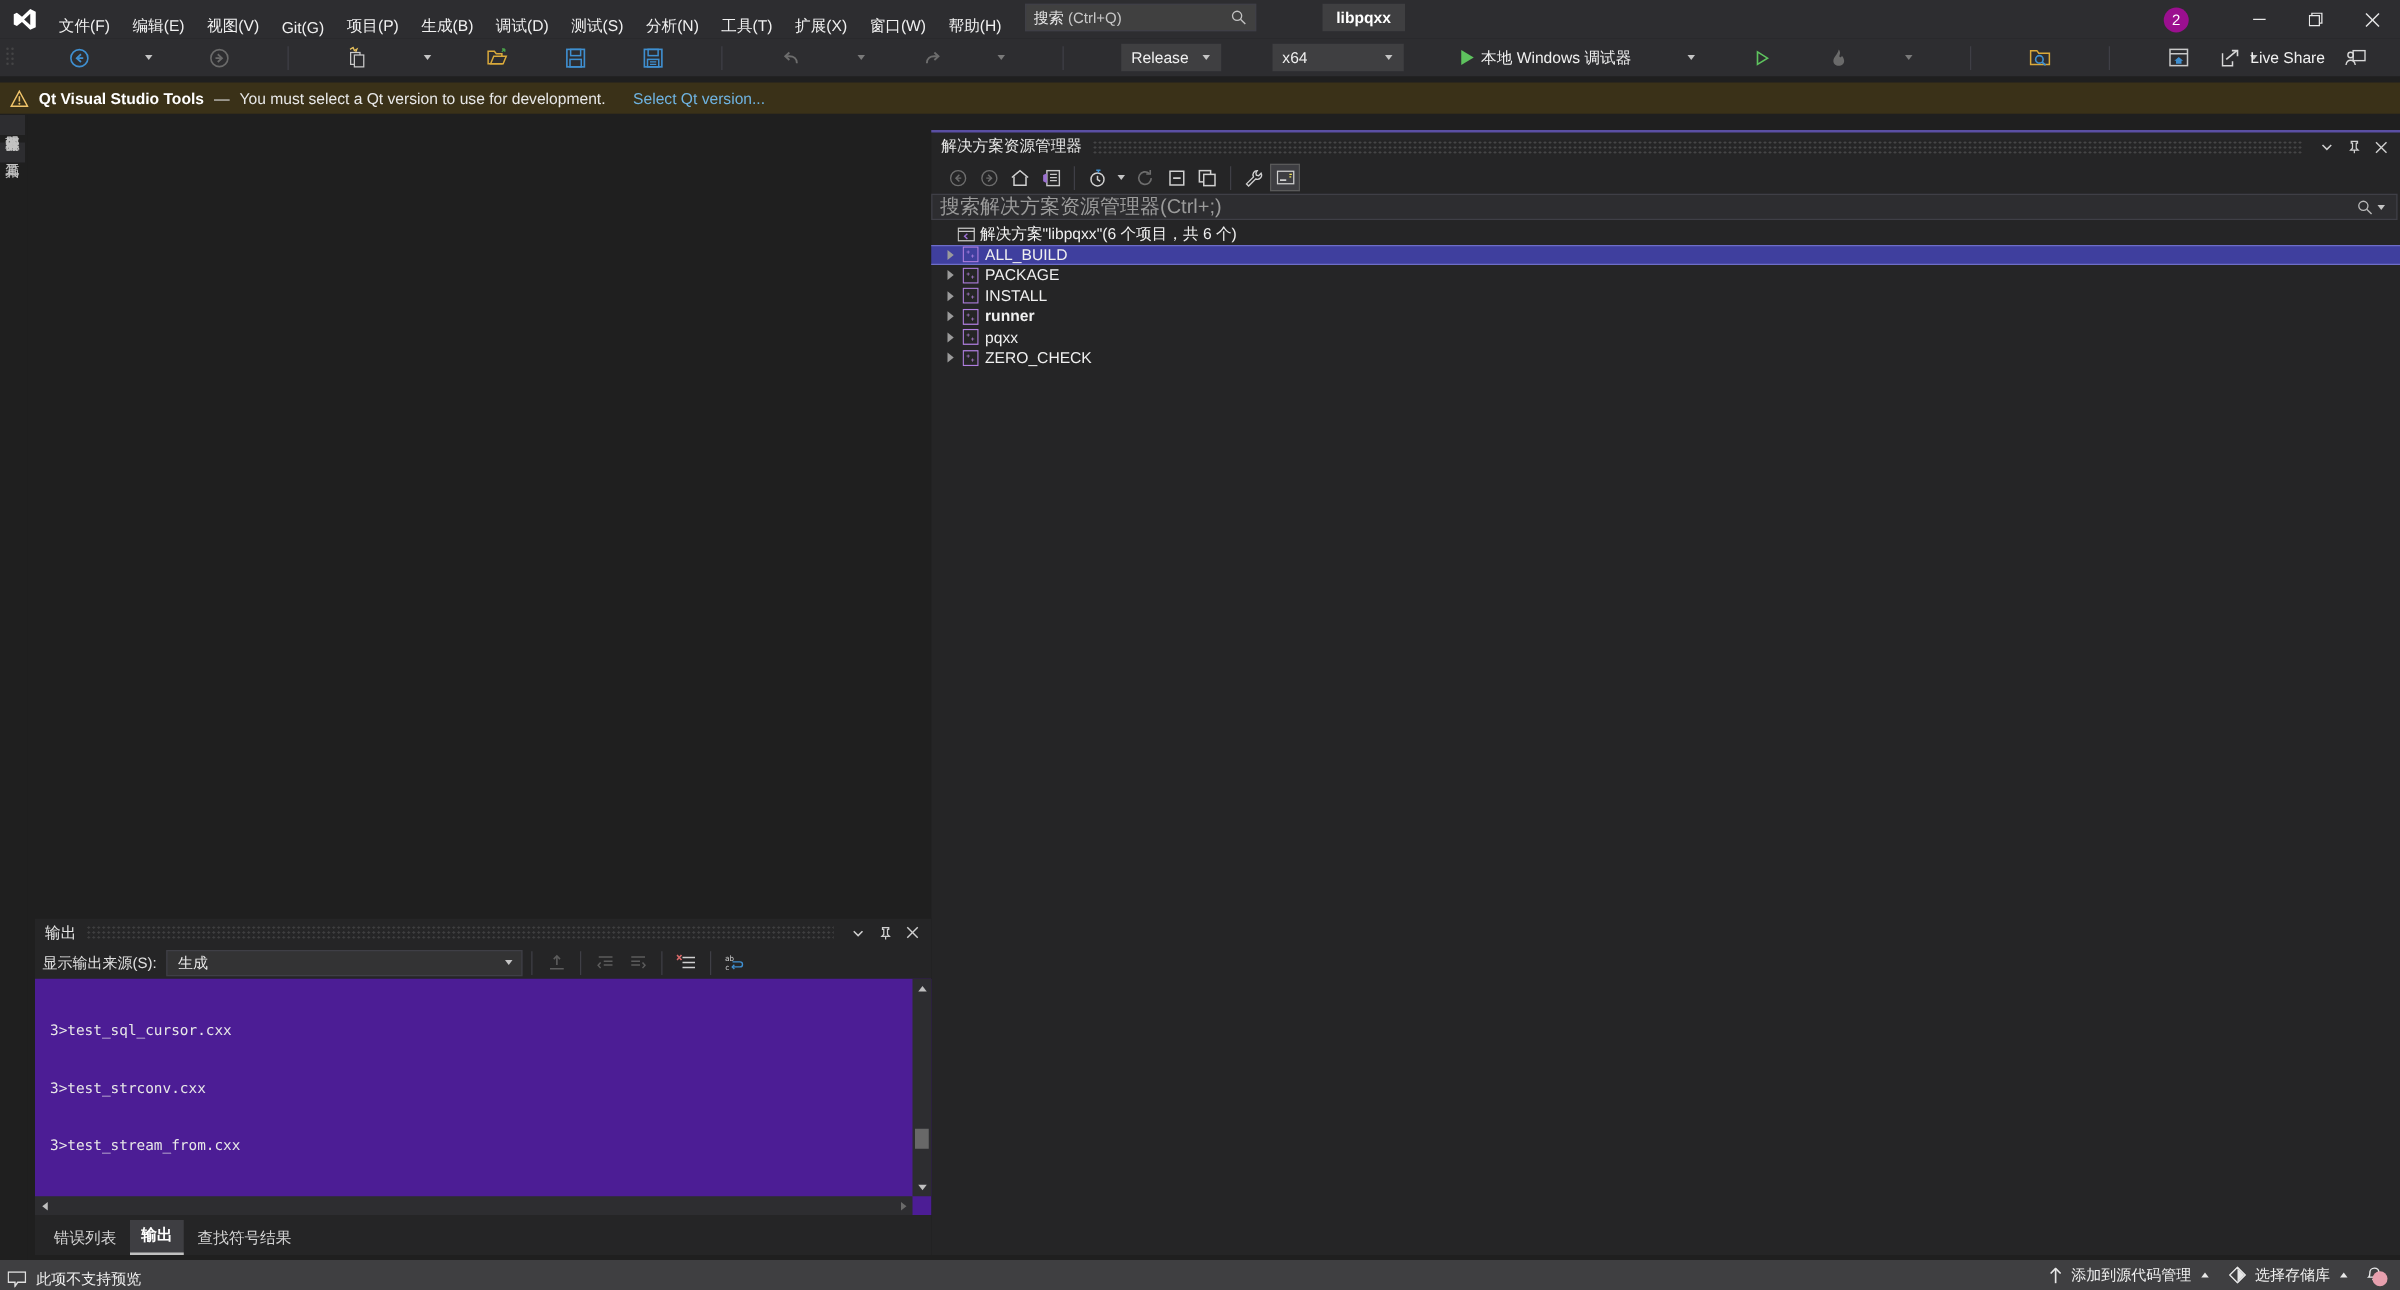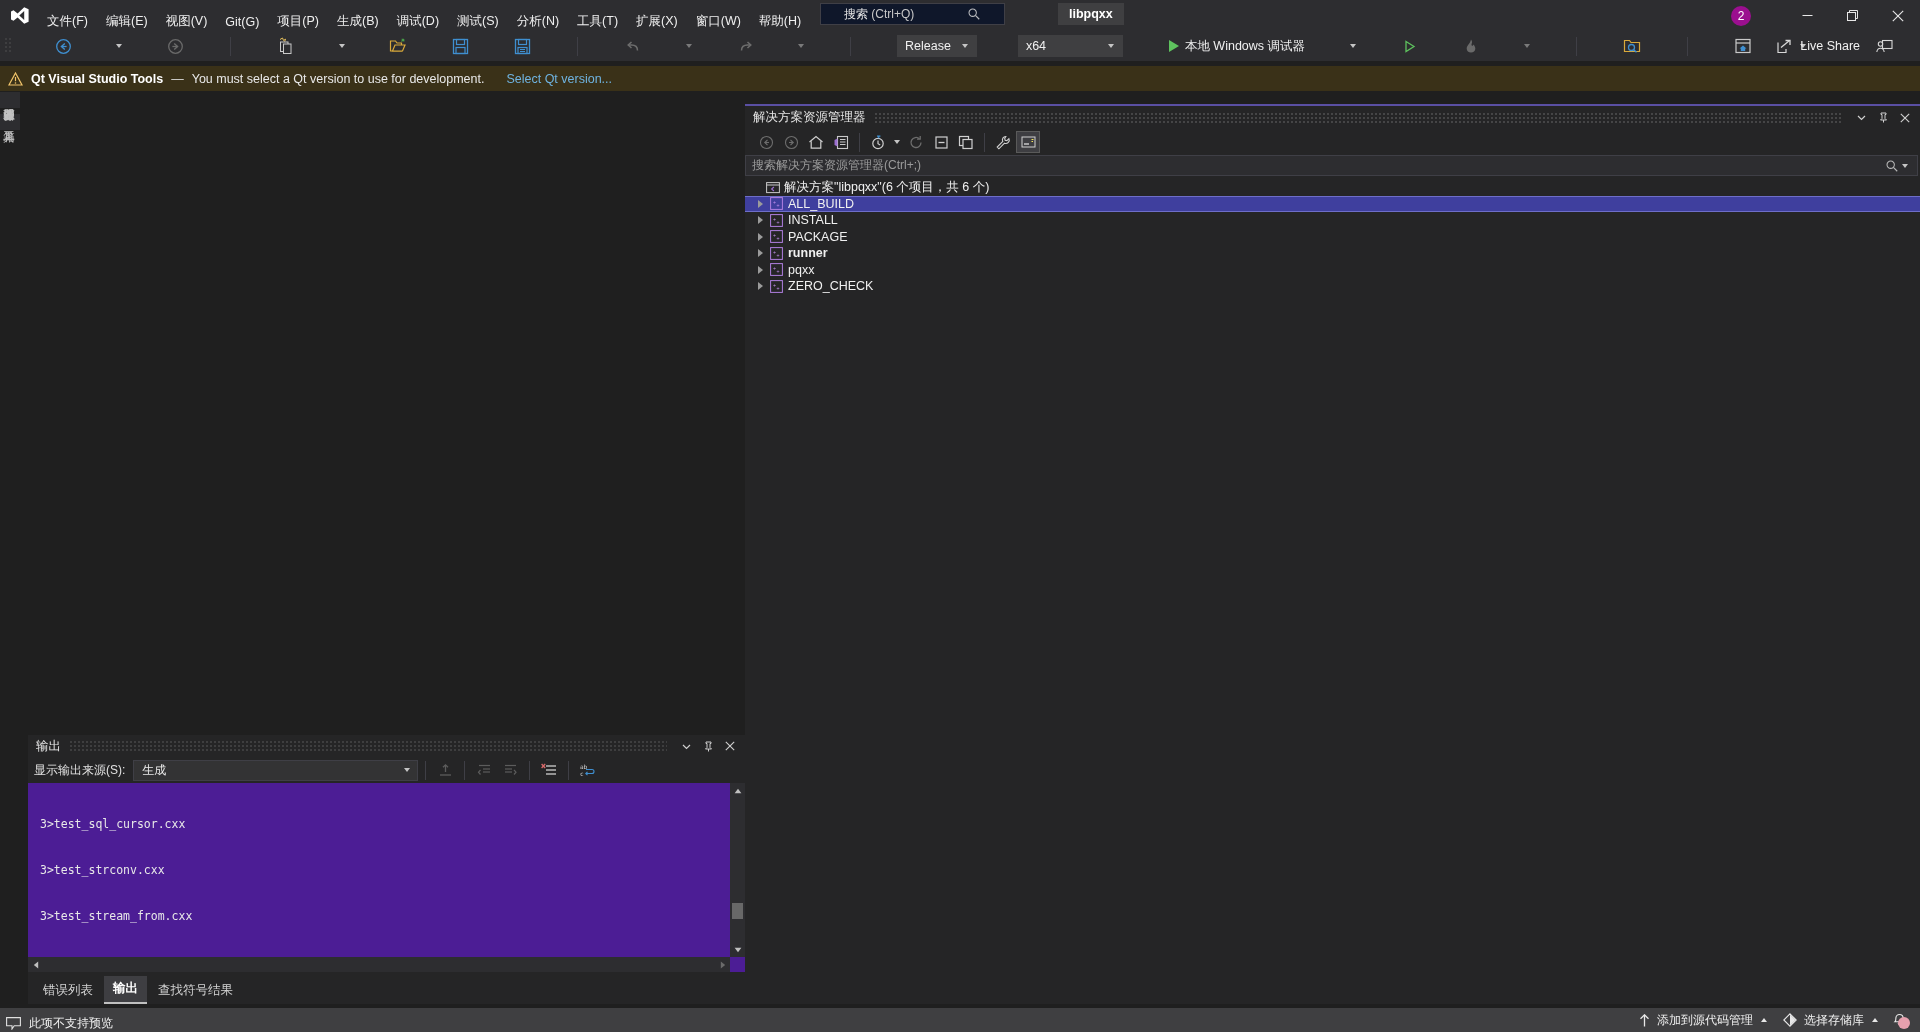--- a/index.html
+++ b/index.html
@@ -21,22 +21,22 @@
   }
   .vs-logo { width: 38px; height: 31px; display: flex; align-items: center; justify-content: center; }
   .vs-logo svg { display: block; }
   .menu { display: flex; align-items: center; height: 31px; margin-top: 12px; }
   .menu-item {
     font-size: 12.5px; color: #f0f0f0; padding: 0 9px; height: 31px;
     display: flex; align-items: center; white-space: nowrap; cursor: default;
   }
   .search-box {
     position: absolute; left: 820px; top: 3px; width: 185px; height: 22px;
-    background: #0f172a; border: 1px solid #3f3f46; display: flex;
-    align-items: center; padding: 0 23px; justify-content: flex-end;
+    background: #404040; border: 1px solid #3f3f46; display: flex;
+    align-items: center; padding: 0 6px; justify-content: flex-end;
   }
   .search-box .ph { font-size: 12px; color: #c8c8c8; flex: 1; }
   .search-box .ph b { font-weight: normal; color: #e6e6e6; }
   .search-icon { width: 14px; height: 14px; opacity: .85; }
   .proj-chip {
     position: absolute; left: 1058px; top: 3px; height: 22px;
     background: #3f3f41; display: flex; align-items: center;
     padding: 0 11px; font-size: 12.5px; font-weight: bold; color: #fff;
   }
   .tb-right { position: absolute; right: 0; top: 0; height: 31px; display: flex; align-items: center; }
@@ -105,21 +105,21 @@
     font-size: 12.5px; color: #e6e6e6; position: relative;
   }
   .se-title .dots { flex: 1; height: 10px; margin: 0 8px; opacity: .45;
     background-image: radial-gradient(#6d6d6d 1px, transparent 1px); background-size: 4px 4px; background-position: 0 3px; }
   .hdr-btn { width: 22px; height: 22px; display: flex; align-items: center; justify-content: center; }
   .se-toolbar { height: 26px; display: flex; align-items: center; padding-left: 9px; gap: 1px; }
   .se-tb-btn { width: 24px; height: 22px; display: flex; align-items: center; justify-content: center; }
   .se-tb-btn.active { background: #3e3e42; border: 1px solid #5a5a5a; }
   .se-search {
     height: 21px; margin: 0 2px 0 0; background: #2d2d30; border: 1px solid #3f3f46;
-    display: flex; align-items: center; padding: 0 6px; font-size: 12px; color: #9b9b9b;
+    display: flex; align-items: center; padding: 0 6px; font-size: 16px; color: #9b9b9b;
   }
   .se-search .sv { flex: 1; }
   .se-tree { font-size: 12.5px; padding-top: 3px; }
   .tr {
     height: 16.5px; display: flex; align-items: center; padding-left: 8px; color: #f0f0f0;
     white-space: nowrap;
   }
   .tr.sel { background: #3f3f9e; border-top: 1px solid #6e6ec8; border-bottom: 1px solid #6e6ec8; }
   .exp { width: 14px; display: flex; justify-content: center; align-items: center; }
   .exp::after { content: ""; border-top: 4px solid transparent; border-bottom: 4px solid transparent; border-left: 5px solid #9b9b9b; }
@@ -529,33 +529,33 @@
 
       <div class="tr">
         <span class="exp"></span>
         <span class="tico">
           <svg width="13" height="13" viewBox="0 0 13 13">
               <rect x="0.6" y="0.6" width="11.8" height="11.8" fill="none" stroke="#b07fe0" stroke-width="1"></rect>
               <text x="3" y="6.5" font-size="5" fill="#c58ef0" font-family="monospace">+</text>
               <text x="6.5" y="9.5" font-size="5" fill="#c58ef0" font-family="monospace">+</text>
             </svg>
         </span>
-        <span class="tx">INSTALL</span>
+        <span class="tx">PACKAGE</span>
       </div>
 
       <div class="tr">
         <span class="exp"></span>
         <span class="tico">
           <svg width="13" height="13" viewBox="0 0 13 13">
               <rect x="0.6" y="0.6" width="11.8" height="11.8" fill="none" stroke="#b07fe0" stroke-width="1"></rect>
               <text x="3" y="6.5" font-size="5" fill="#c58ef0" font-family="monospace">+</text>
               <text x="6.5" y="9.5" font-size="5" fill="#c58ef0" font-family="monospace">+</text>
             </svg>
         </span>
-        <span class="tx">PACKAGE</span>
+        <span class="tx">INSTALL</span>
       </div>
 
       <div class="tr bold">
         <span class="exp"></span>
         <span class="tico">
           <svg width="13" height="13" viewBox="0 0 13 13">
               <rect x="0.6" y="0.6" width="11.8" height="11.8" fill="none" stroke="#b07fe0" stroke-width="1"></rect>
               <text x="3" y="6.5" font-size="5" fill="#c58ef0" font-family="monospace">+</text>
               <text x="6.5" y="9.5" font-size="5" fill="#c58ef0" font-family="monospace">+</text>
             </svg>

